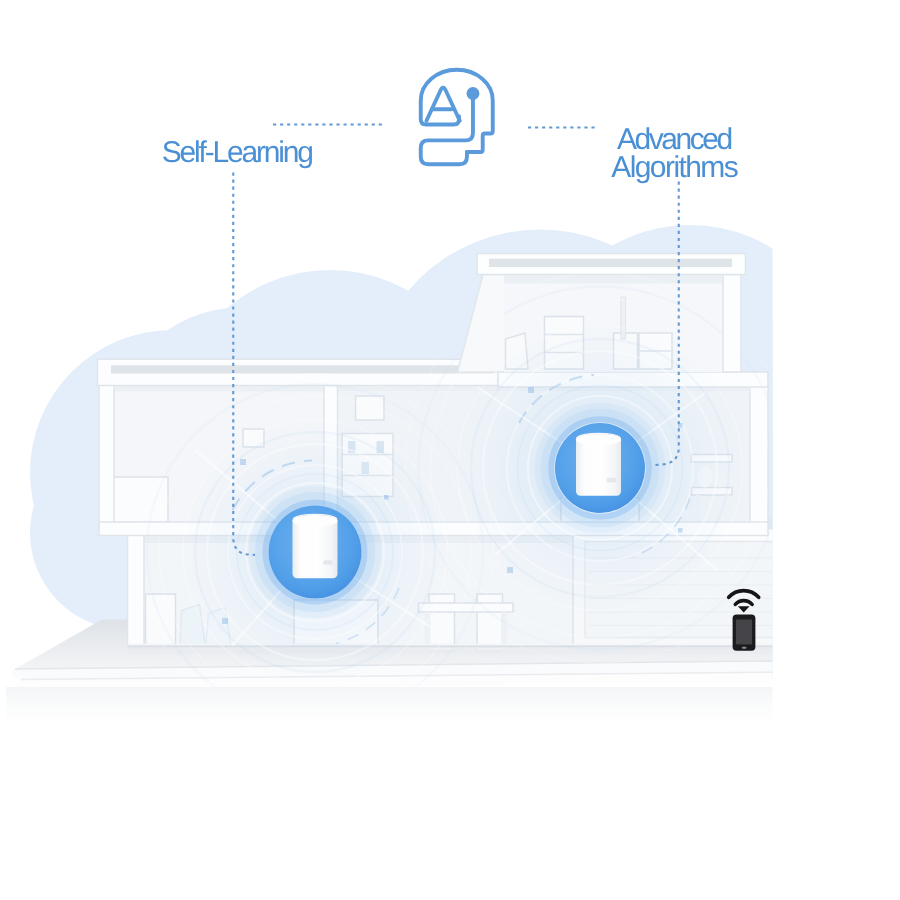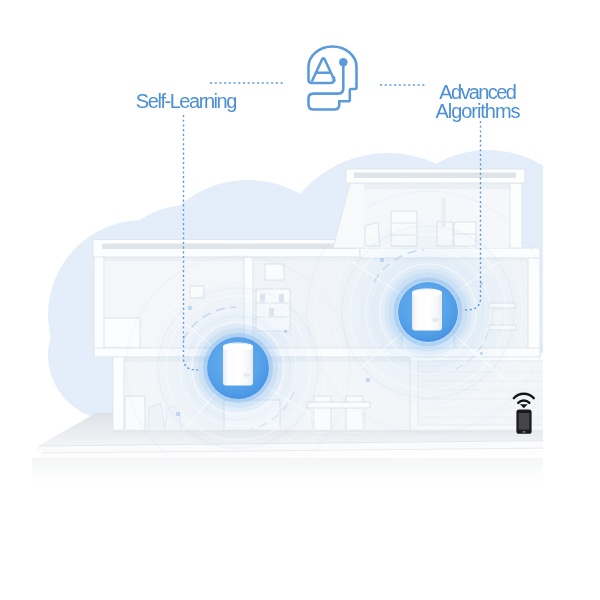--- a/index.html
+++ b/index.html
@@ -1,16 +1,16 @@
 <!DOCTYPE html>
 <html><head>
 <meta charset="utf-8">
 <style>
   html,body{margin:0;padding:0;background:#fff;}
-  #stage{position:relative;width:515px;height:600px;overflow:hidden;font-family:"Liberation Sans",sans-serif;margin-left:28px;}
+  #stage{position:relative;width:515px;height:600px;overflow:hidden;font-family:"Liberation Sans",sans-serif;}
   svg{display:block;}
 </style>
 </head>
 <body>
 <div id="stage">
 <svg width="600" height="600" viewBox="0 0 600 600">
 <defs>
   <radialGradient id="blueCircle" cx="45%" cy="40%" r="65%">
     <stop offset="0%" stop-color="#6FB1EF"></stop>
     <stop offset="70%" stop-color="#53A0E9"></stop>

